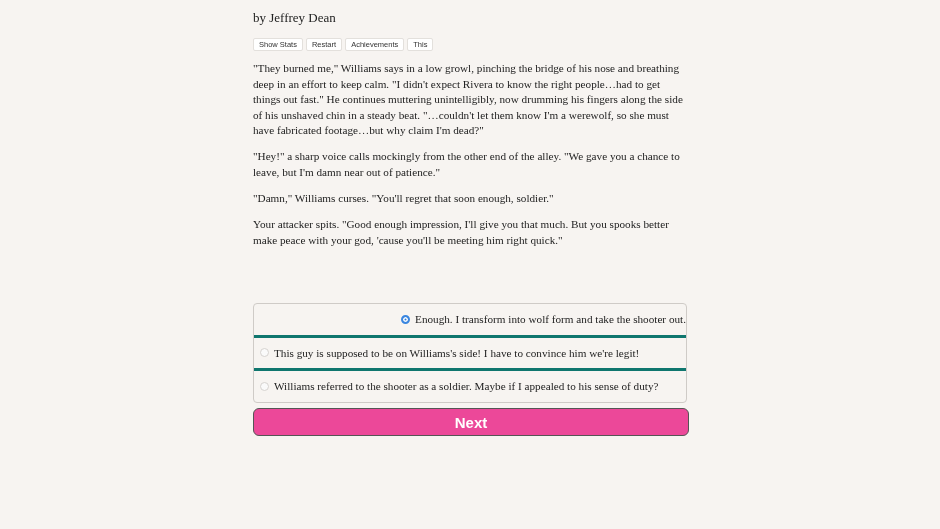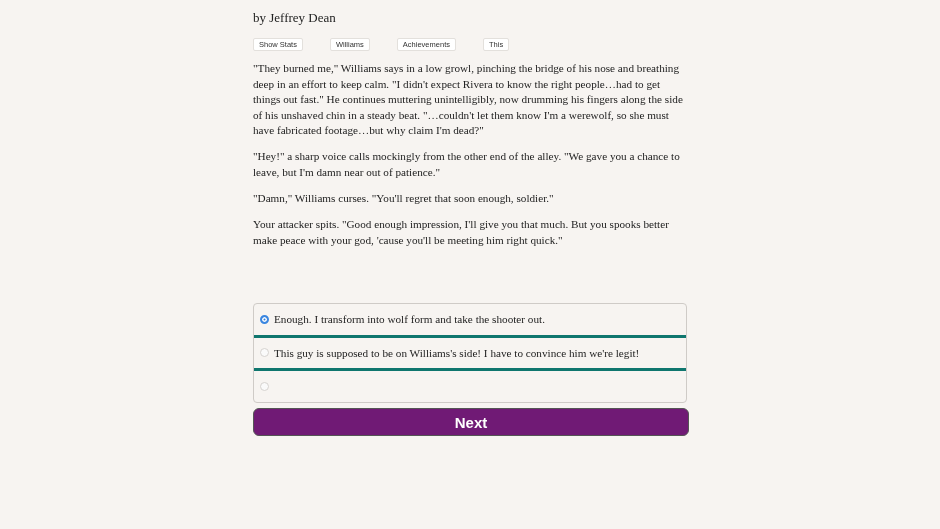--- a/index.html
+++ b/index.html
@@ -5,59 +5,59 @@
   html, body { margin:0; padding:0; }
   body {
     width:940px; height:529px; overflow:hidden;
     background:#f7f4f1;
     font-family:"DejaVu Serif", "Liberation Serif", serif;
     color:#222;
     position:relative;
   }
   .container { position:absolute; left:253px; top:0; width:434px; }
   .author { position:absolute; top:10px; left:0; font-size:13px; font-family:"Liberation Serif", serif; color:#222;text-align:center; }
-  .toolbar { position:absolute; top:38px; left:0; display:flex; gap:27px; }
+  .toolbar { position:absolute; top:38px; left:0; display:flex; gap:3px; }
   .toolbar button {
     font-family:"Liberation Sans", sans-serif; font-size:7.5px; color:#333;
     background:#fff; border:1px solid #e3e0dc; border-radius:2px;
     padding:2px 5px; height:13px; line-height:8px; cursor:pointer;
   }
   .story { position:absolute; top:61px; left:0; width:434px; font-family:"Liberation Serif", serif; font-size:11.2px; line-height:15.6px; color:#222; }
   .story p { margin:0 0 10.5px 0; }
   .choices {
     position:absolute; top:303px; left:0; width:432px;
     border:1px solid #cfcbc7; border-radius:4px; background:#f7f4f1;
   }
   .choice {
     height:30.5px; display:flex; align-items:center; padding-left:6px;
     font-family:"Liberation Serif", serif; font-size:11.2px; color:#222;
     border-top:3px solid #0f766e; cursor:pointer;
   }
-  .choice:first-child { border-top:none; }
+  .choice:first-child { border-top:none;justify-content:flex-end; }
   .radio {
     width:9px; height:9px; border-radius:50%; border:1px solid #d6d3d0;
     background:#fafafa; margin-right:5px; box-sizing:border-box; flex:none;
   }
   .radio.checked { background:#2f7bd6; border:2.5px solid #3a86e0; box-shadow:inset 0 0 0 1.5px #fff; }
   .next {
     position:absolute; top:408px; left:0; width:434px; height:26px;
-    background:#701a75; color:#fff; border:1px solid #555; border-radius:6px;
+    background:#ec4899; color:#fff; border:1px solid #555; border-radius:6px;
     font-family:"Liberation Sans", sans-serif; font-weight:bold; font-size:15px;
     display:flex; align-items:center; justify-content:center; cursor:pointer;
   }
 </style>
 </head>
 <body>
 
 <div class="container">
   <div class="author">by Jeffrey Dean</div>
 
   <div class="toolbar">
     <button>Show Stats</button>
-    <button>Williams</button>
+    <button>Restart</button>
     <button>Achievements</button>
     <button>This</button>
   </div>
 
   <div class="story">
     <p>"They burned me," Williams says in a low growl, pinching the bridge of his nose and breathing deep in an effort to keep calm. "I didn't expect Rivera to know the right people…had to get things out fast." He continues muttering unintelligibly, now drumming his fingers along the side of his unshaved chin in a steady beat. "…couldn't let them know I'm a werewolf, so she must have fabricated footage…but why claim I'm dead?"</p>
     <p>"Hey!" a sharp voice calls mockingly from the other end of the alley. "We gave you a chance to leave, but I'm damn near out of patience."</p>
     <p>"Damn," Williams curses. "You'll regret that soon enough, soldier."</p>
     <p>Your attacker spits. "Good enough impression, I'll give you that much. But you spooks better make peace with your god, 'cause you'll be meeting him right quick."</p>
   </div>
@@ -66,17 +66,18 @@
     <label class="choice">
       <span class="radio checked"></span>
       <span>Enough. I transform into wolf form and take the shooter out.</span>
     </label>
     <label class="choice">
       <span class="radio"></span>
       <span>This guy is supposed to be on Williams's side! I have to convince him we're legit!</span>
     </label>
     <label class="choice">
       <span class="radio"></span>
+      <span>Williams referred to the shooter as a soldier. Maybe if I appealed to his sense of duty?</span>
     </label>
   </div>
 
   <div class="next">Next</div>
 </div>
 
 </body></html>

